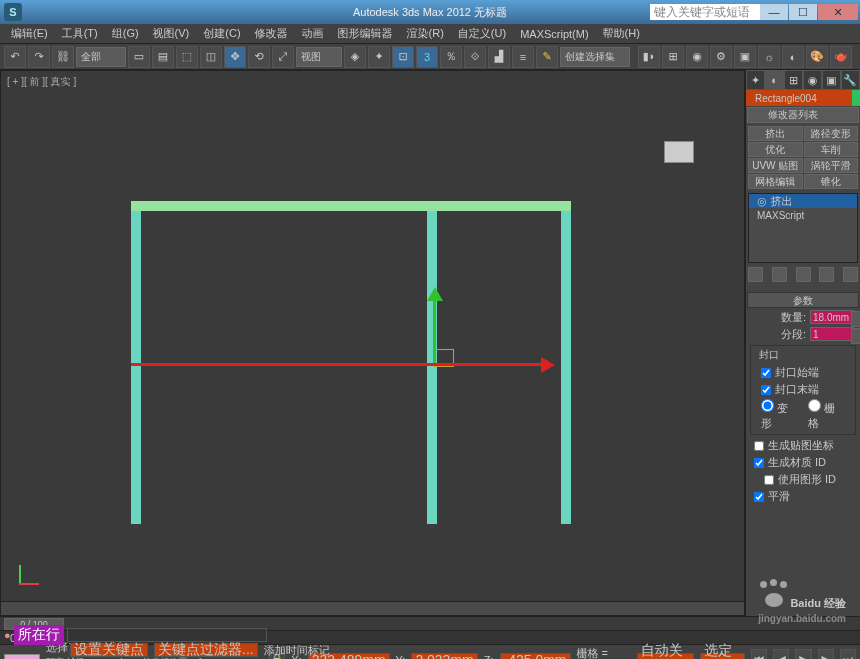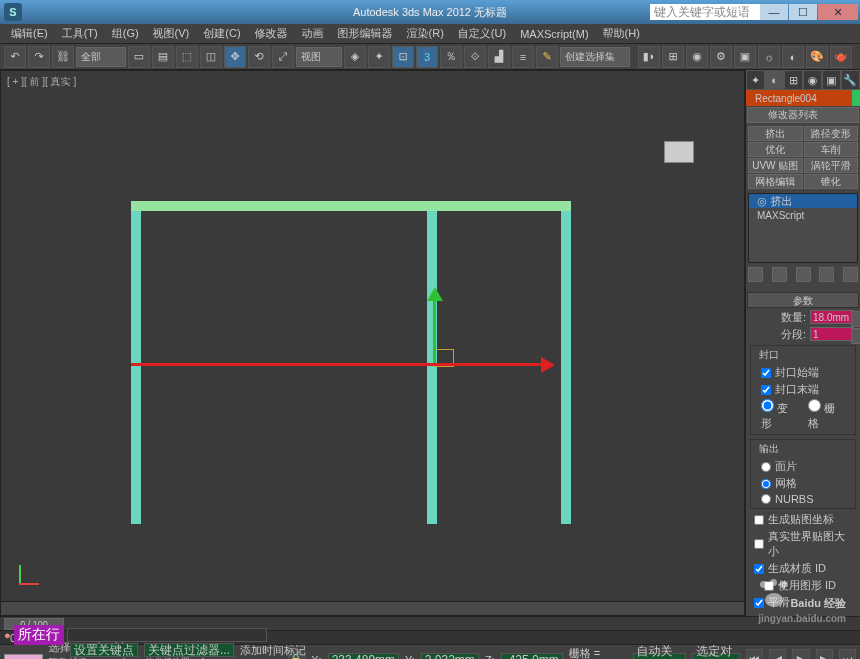--- a/index.html
+++ b/index.html
@@ -58,21 +58,21 @@
 .grp{border:1px solid #333;margin:2px 4px;padding:2px}
 .grp-title{font-size:10px;margin:-8px 0 2px 4px;background:#444;display:inline-block;padding:0 2px}
 .chk{display:flex;align-items:center;gap:4px;padding:1px 8px;font-size:10px}
 .chk input{width:10px;height:10px}
 .rad{display:flex;gap:10px;padding:1px 8px;font-size:10px}
 .timeline{height:14px;background:#3a3a3a;display:flex;align-items:center;border-top:1px solid #222}
 .time-slider{width:60px;height:12px;background:#5a5a5a;border:1px solid #666;text-align:center;font-size:9px;margin-left:4px}
 .trackbar{height:14px;background:#333;border-top:1px solid #222;font-size:9px;color:#999;display:flex;align-items:center;padding-left:10px;gap:36px}
 .statusbar{height:30px;background:#414141;display:flex;align-items:center;padding:0 4px;gap:6px;border-top:1px solid #222;font-size:10px}
 .status-swatch{width:50px;height:12px;background:#e8a8d8;border:1px solid #888}
-.status-box{height:14px;background:#14532d;border:1px solid #555;padding:0 3px;display:flex;align-items:center;font-size:12px}
+.status-box{height:14px;background:#c2410c;border:1px solid #555;padding:0 3px;display:flex;align-items:center;font-size:14px}
 .cmd-prompt{position:absolute;bottom:14px;left:4px;display:flex;align-items:center;gap:3px}
 .cmd-prompt-label{background:#a21caf;padding:1px 4px;font-size:14px;color:#fff}
 .cmd-prompt-in{width:200px;height:14px;background:#333;border:1px solid #555}
 .watermark{position:absolute;bottom:35px;right:14px;color:rgba(255,255,255,.5);font-size:22px;font-weight:bold;text-align:right}
 .watermark .sub{font-size:10px;color:rgba(255,255,255,.4);display:block}
 .paw{display:inline-block;width:30px;height:26px;position:relative}
 .paw::before{content:"";position:absolute;bottom:0;left:5px;width:18px;height:14px;background:rgba(255,255,255,.5);border-radius:50%}
 .paw::after{content:"";position:absolute;top:0;left:0;width:7px;height:7px;background:rgba(255,255,255,.5);border-radius:50%;box-shadow:10px -2px 0 rgba(255,255,255,.5),20px 0 0 rgba(255,255,255,.5)}
 </style>
 </head>
@@ -208,42 +208,23 @@
         </div>
       <div class="chk">
           <input type="checkbox" checked="" style="">
           <span>封口末端</span>
         </div>
       <div class="rad">
           <label><input type="radio" checked="" style=""> <span>变形</span></label>
           <label><input type="radio" style=""> <span>栅格</span></label>
         </div>
     </div>
-    <div class="grp">
-      <div class="grp-title">输出</div>
-      <div class="chk">
-          <input type="radio" style="">
-          <span>面片</span>
-        </div>
-      <div class="chk">
-          <input type="radio" checked="" style="">
-          <span>网格</span>
-        </div>
-      <div class="chk">
-          <input type="radio" style="">
-          <span>NURBS</span>
-        </div>
-    </div>
     <div class="chk">
         <input type="checkbox" style="">
         <span>生成贴图坐标</span>
-      </div>
-    <div class="chk">
-        <input type="checkbox" style="">
-        <span>真实世界贴图大小</span>
       </div>
     <div class="chk">
         <input type="checkbox" checked="" style="">
         <span>生成材质 ID</span>
       </div>
     <div class="chk" style="padding-left:18px">
         <input type="checkbox" style="">
         <span>使用图形 ID</span>
       </div>
     <div class="chk">

